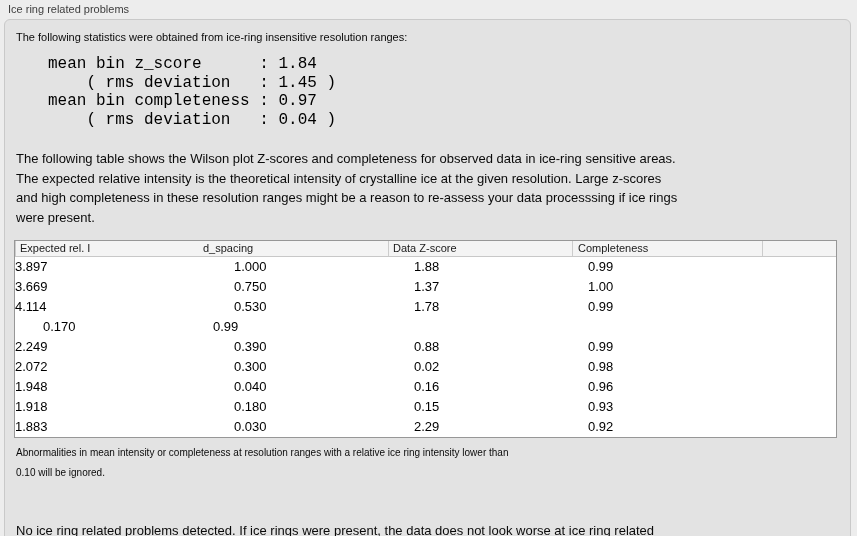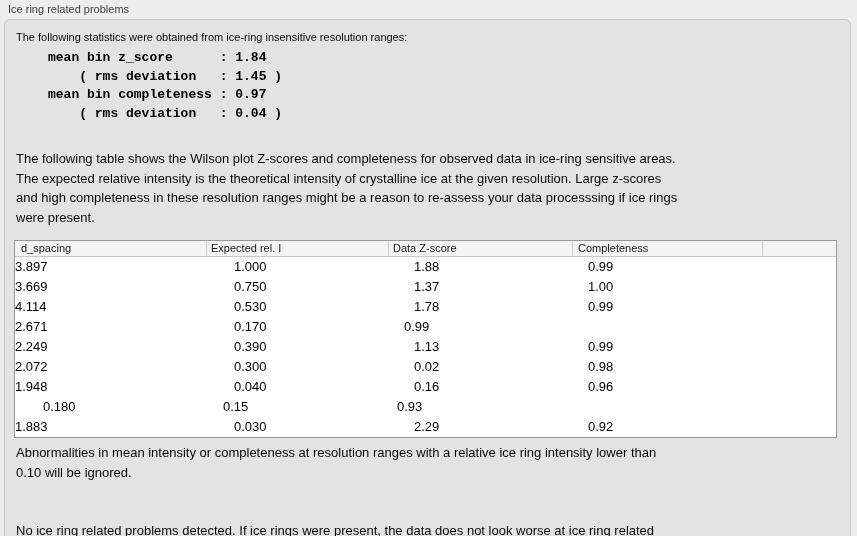--- a/index.html
+++ b/index.html
@@ -33,27 +33,26 @@
   .intro-text {
     position: absolute;
     left: 16px; top: 28px;
     width: 830px;
     font-size: 11px;
     line-height: 19px;
     white-space: pre;
   }
   .stats-block {
     position: absolute;
-    left: 48px; top: 49px;
+    left: 48px; top: 55px;
     font-family: "Liberation Mono", monospace;
-    font-size: 13px;
+    font-size: 16px;
     line-height: 18.5px;
     white-space: pre;
     color: #000;
-    font-weight: bold;
   }
   .description-text {
     position: absolute;
     left: 16px; top: 149px;
     width: 836px;
     font-size: 13px;
     line-height: 19.5px;
     white-space: pre;
   }
   .icetable {
@@ -98,21 +97,21 @@
   .th.c3 { padding-left: 4px; }
   .th.c4 { padding-left: 5px; }
   .td.c1 { }
   .td.c2 { padding-left: 28px; }
   .td.c3 { padding-left: 26px; }
   .td.c4 { padding-left: 16px; }
   .ignore-note {
     position: absolute;
     left: 16px; top: 443px;
     width: 836px;
-    font-size: 13px;
+    font-size: 10px;
     line-height: 19.5px;
     white-space: pre;
   }
   .conclusion-note {
     position: absolute;
     left: 16px; top: 489px;
     width: 836px;
     font-size: 13px;
     line-height: 19.5px;
     white-space: pre;
@@ -135,22 +134,22 @@
 mean bin completeness : 0.97
     ( rms deviation   : 0.04 )</pre>
 
   <div class="description-text">The following table shows the Wilson plot Z-scores and completeness for observed data in ice-ring sensitive areas.
 The expected relative intensity is the theoretical intensity of crystalline ice at the given resolution. Large z-scores
 and high completeness in these resolution ranges might be a reason to re-assess your data processsing if ice rings
 were present.</div>
 
   <div class="icetable">
     <div class="thead">
+      <div class="th c2 sep">Expected rel. I</div>
       <div class="th c1">d_spacing</div>
-      <div class="th c2 sep">Expected rel. I</div>
       <div class="th c3 sep">Data Z-score</div>
       <div class="th c4 sep">Completeness</div>
       <div class="th c5 sep"></div>
     </div>
     <div class="tbody">
 
         <div class="tr">
           <div class="td c1">3.897</div>
           <div class="td c2">1.000</div>
           <div class="td c3">1.88</div>
@@ -168,30 +167,29 @@
 
         <div class="tr">
           <div class="td c1">4.114</div>
           <div class="td c2">0.530</div>
           <div class="td c3">1.78</div>
           <div class="td c4">0.99</div>
           <div class="td c5"></div>
         </div>
 
         <div class="tr">
-          <div class="td c1">2.671</div>
           <div class="td c2">0.170</div>
           <div class="td c4">0.99</div>
           <div class="td c5"></div>
         </div>
 
         <div class="tr">
           <div class="td c1">2.249</div>
           <div class="td c2">0.390</div>
-          <div class="td c3">1.13</div>
+          <div class="td c3">0.88</div>
           <div class="td c4">0.99</div>
           <div class="td c5"></div>
         </div>
 
         <div class="tr">
           <div class="td c1">2.072</div>
           <div class="td c2">0.300</div>
           <div class="td c3">0.02</div>
           <div class="td c4">0.98</div>
           <div class="td c5"></div>
@@ -199,20 +197,21 @@
 
         <div class="tr">
           <div class="td c1">1.948</div>
           <div class="td c2">0.040</div>
           <div class="td c3">0.16</div>
           <div class="td c4">0.96</div>
           <div class="td c5"></div>
         </div>
 
         <div class="tr">
+          <div class="td c1">1.918</div>
           <div class="td c2">0.180</div>
           <div class="td c3">0.15</div>
           <div class="td c4">0.93</div>
           <div class="td c5"></div>
         </div>
 
         <div class="tr">
           <div class="td c1">1.883</div>
           <div class="td c2">0.030</div>
           <div class="td c3">2.29</div>

